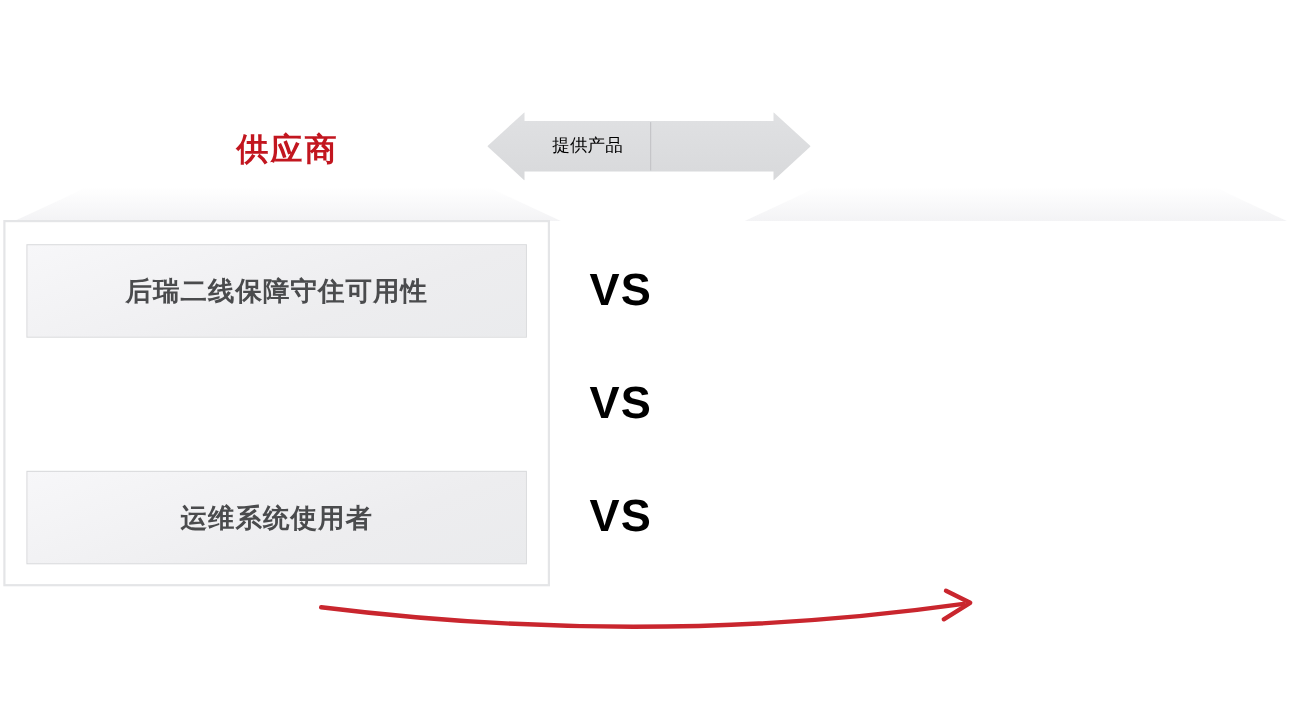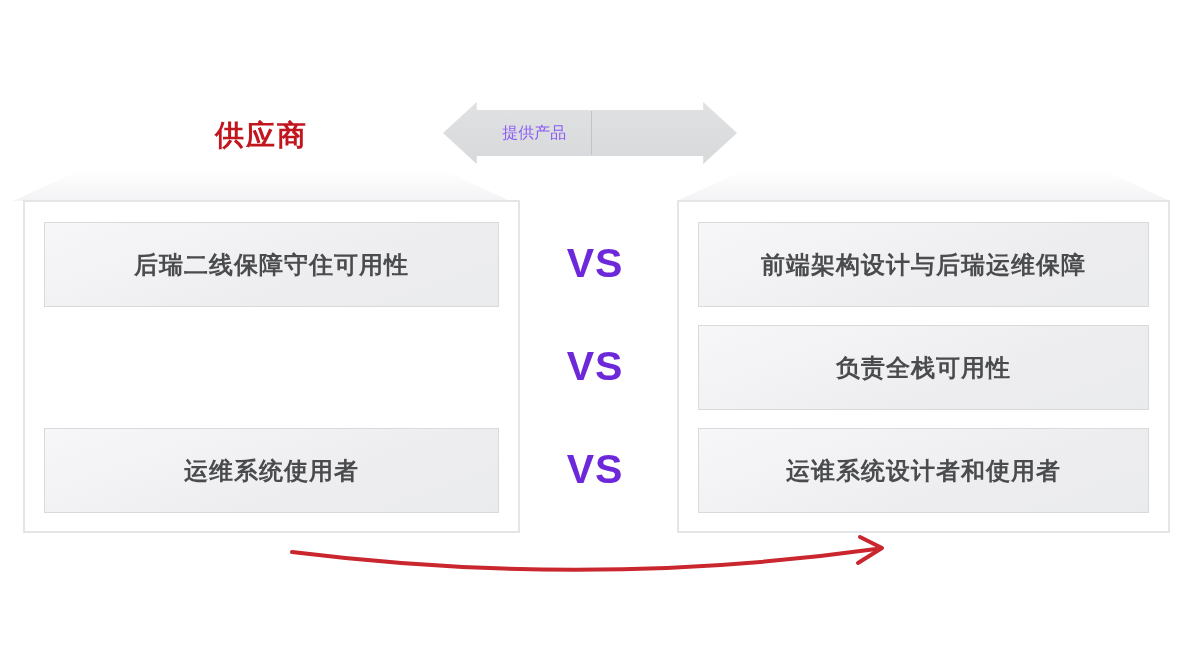--- a/index.html
+++ b/index.html
@@ -43,21 +43,21 @@
     position: absolute;
     left: 50.5%; top: 14%;
     width: 1px; height: 72%;
     background: #c2c3c6;
   }
   .exchange-label {
     position: absolute;
     top: 0; height: 62px; line-height: 62px;
     text-align: center;
     font-size: 16px;
-    color: #8b5cf6;
+    color: #000000;
   }
   .exchange-label.l { left: 11.5%; width: 39%; }
   .exchange-label.r { left: 50.5%; width: 38%; }
 
   
   .lid {
     position: absolute;
     top: 170px; height: 31px;
     background: linear-gradient(180deg, #ffffff 0%, #f3f3f5 100%);
     clip-path: polygon(13.5% 0, 86.5% 0, 100% 100%, 0 100%);
@@ -67,21 +67,21 @@
   .lid.right-lid { left: 677px; width: 493px; }
 
   
   .panel {
     position: absolute;
     top: 200px; height: 333px;
     background: #ffffff;
     border: 2px solid #e4e5e7;
     box-sizing: border-box;
   }
-  .panel.left-panel  { left: 23px;  width: 497px; }
+  .panel.left-panel  { left: 3px;  width: 497px; }
   .panel.right-panel { left: 677px; width: 493px; }
 
   .row {
     position: absolute;
     left: 19px; right: 19px;
     height: 85px;
     background: linear-gradient(160deg, #f7f7f9 0%, #ededef 65%, #eaebed 100%);
     border: 1px solid #d9dadc;
     box-sizing: border-box;
     display: flex;
@@ -93,25 +93,24 @@
     letter-spacing: 1px;
   }
   .row.r1 { top: 20px; }
   .row.r2 { top: 123px; }
   .row.r3 { top: 226px; text-align: right; }
 
   
   .vs {
     position: absolute;
     left: 536px; width: 118px;
-    text-align: center;
     font-size: 41px;
     font-weight: 700;
     line-height: 1;
-    color: #6d28d9;
+    color: #000000;
     letter-spacing: 1px;
   }
   .vs.v1 { top: 243px; }
   .vs.v2 { top: 346px; }
   .vs.v3 { top: 449px; }
 
   
   .flow-arrow {
     position: absolute;
     left: 270px; top: 534px;
@@ -132,25 +131,20 @@
   </div>
 
   <div class="lid left-lid"></div>
   <div class="lid right-lid"></div>
 
   <div class="panel left-panel">
     <div class="row r1">后瑞二线保障守住可用性</div>
     <div class="row r3">运维系统使用者</div>
   </div>
 
-  <div class="panel right-panel">
-    <div class="row r1">前端架构设计与后瑞运维保障</div>
-    <div class="row r2">负责全栈可用性</div>
-    <div class="row r3">运谁系统设计者和使用者</div>
-  </div>
 
   <div class="vs v1">VS</div>
   <div class="vs v2">VS</div>
   <div class="vs v3">VS</div>
 
   <svg class="flow-arrow" viewBox="0 0 640 66" xmlns="http://www.w3.org/2000/svg">
     <path d="M 22 18 Q 320 55 606 15" fill="none" stroke="#c9262e" stroke-width="4" stroke-linecap="round"></path>
     <path d="M 590 3 L 612 14 L 588 29" fill="none" stroke="#c9262e" stroke-width="4" stroke-linecap="round" stroke-linejoin="round"></path>
   </svg>
 

